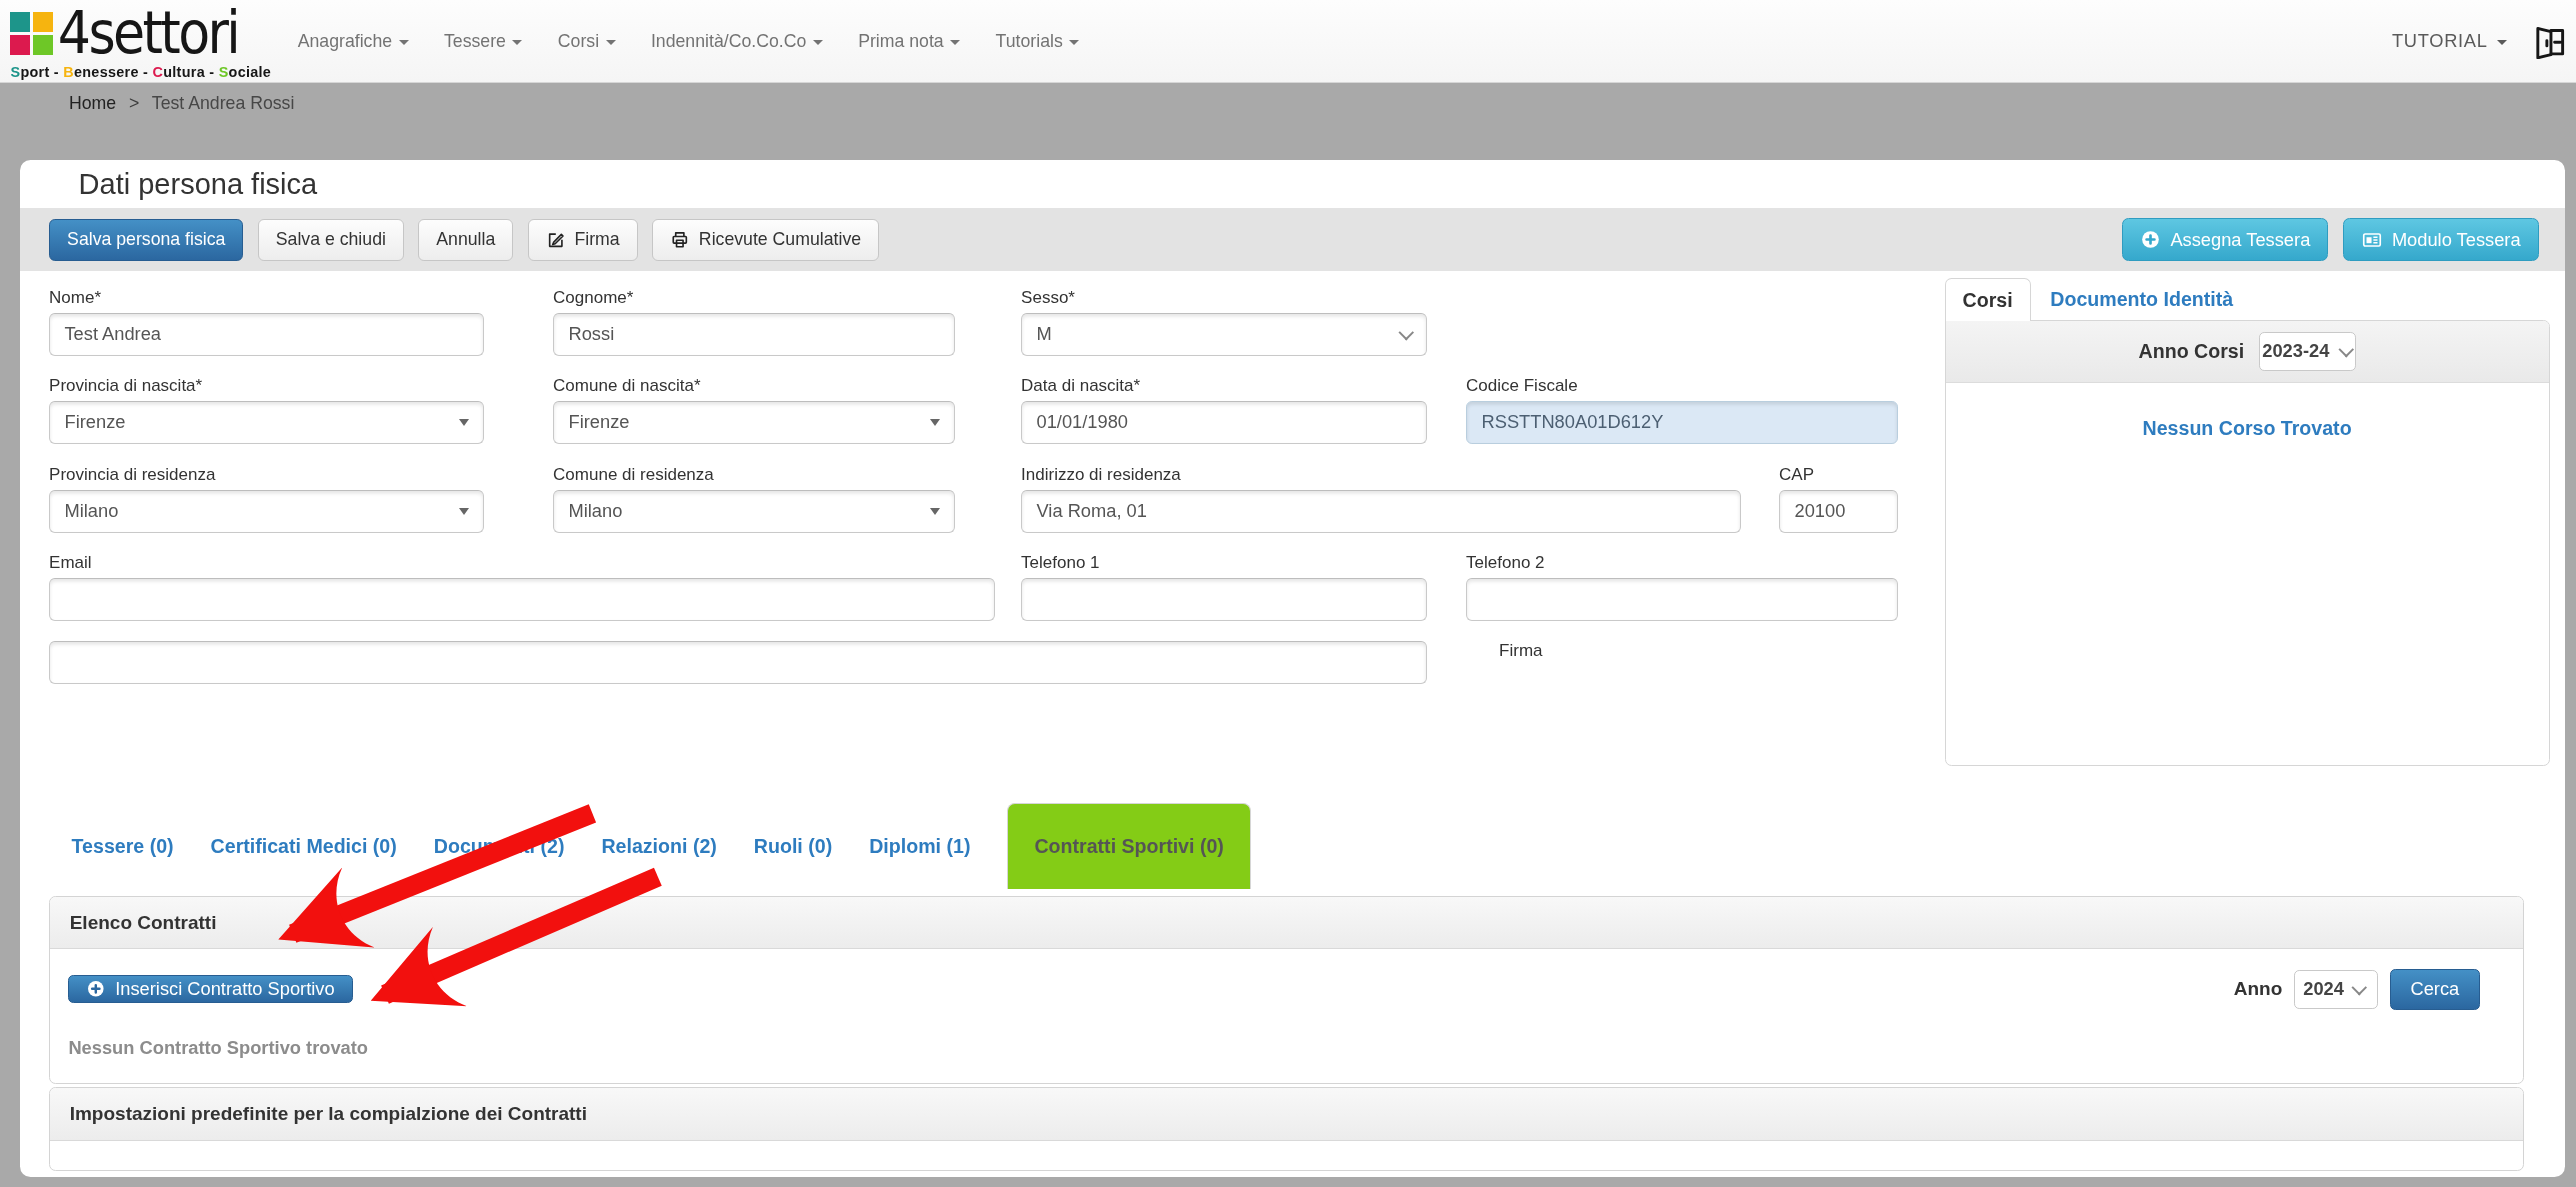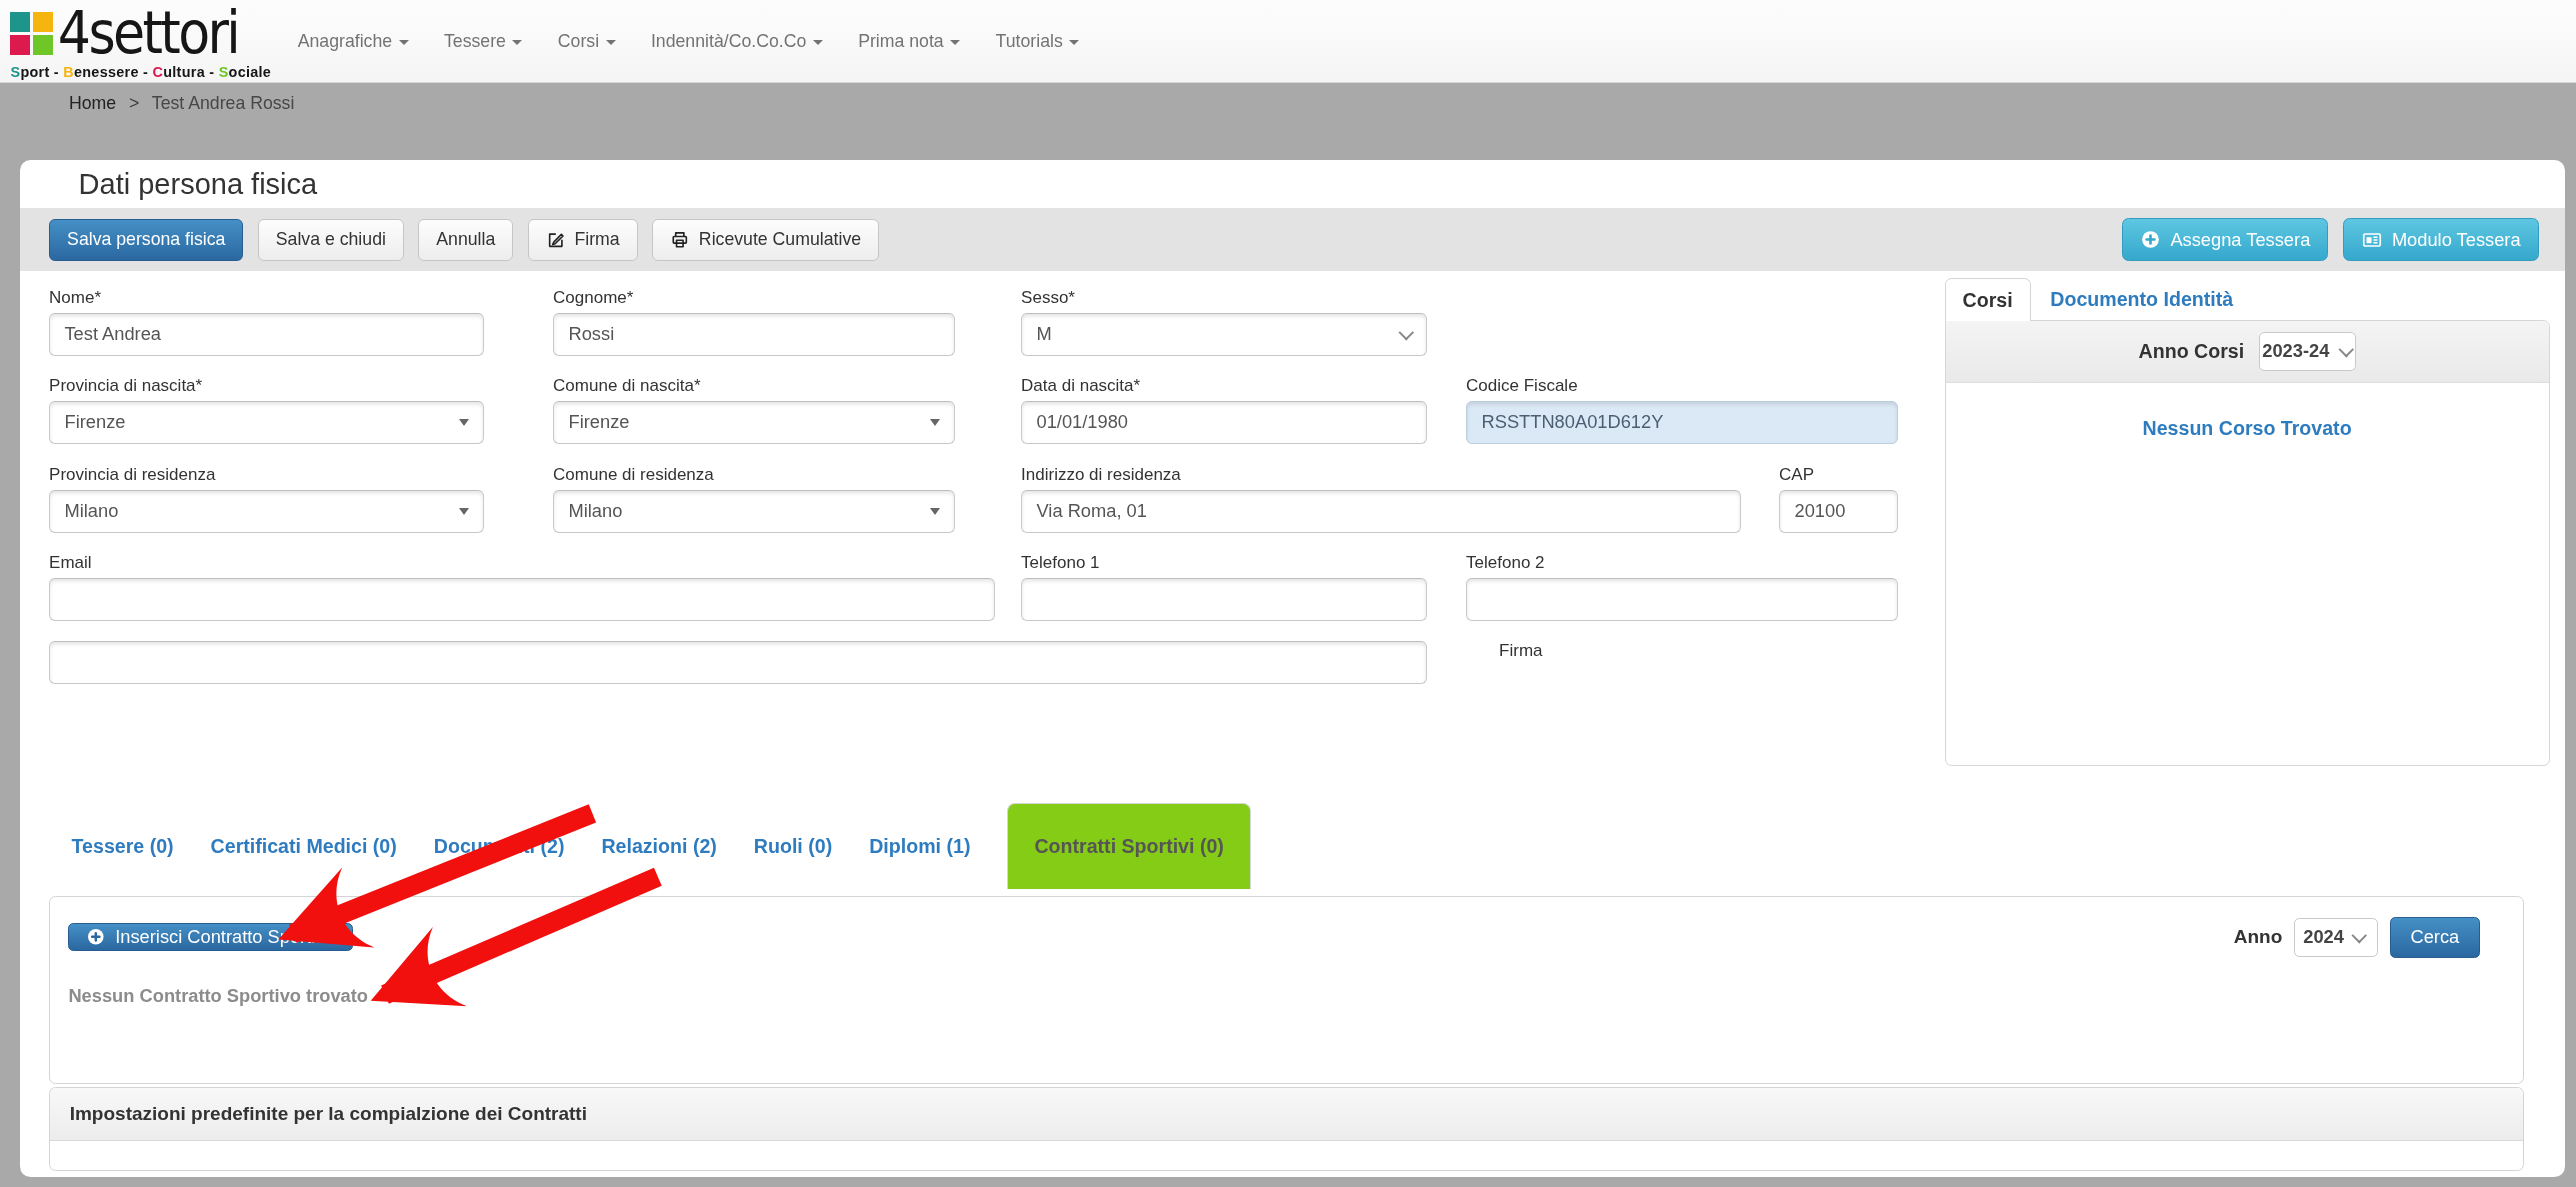--- a/index.html
+++ b/index.html
@@ -145,20 +145,31 @@
         </div>
       <div class="nav-item">
           <span>Prima nota</span>
           <span class="caret"></span>
         </div>
       <div class="nav-item">
           <span>Tutorials</span>
           <span class="caret"></span>
         </div>
     </div>
+    <div id="nav-right" class="abs">
+      <div id="tutorial">
+        <span>TUTORIAL</span>
+        <span class="caret"></span>
+      </div>
+      <svg id="logout" viewBox="0 0 24 24" fill="none" stroke="#161616" stroke-width="2" stroke-linejoin="round" stroke-linecap="round">
+        <path d="M4 3 L13 5.2 V21 L4 23.2 Z"></path>
+        <path d="M10.2 11.5 v3.5"></path>
+        <path d="M13 4.5 h8 M21 4.5 v16 M13 20.5 h8 M15.5 12.5 h4"></path>
+      </svg>
+    </div>
   </div>
 
   <div id="breadcrumb" class="abs">
     <span class="home">Home</span>
     <span class="sep">&gt;</span>
     <span class="cur">Test Andrea Rossi</span>
   </div>
 
   <div id="card" class="abs">
 
@@ -319,20 +330,23 @@
       <span class="btab">Tessere (0)</span>
       <span class="btab">Certificati Medici (0)</span>
       <span class="btab">Documenti (2)</span>
       <span class="btab">Relazioni (2)</span>
       <span class="btab">Ruoli (0)</span>
       <span class="btab">Diplomi (1)</span>
       <span class="btab active">Contratti Sportivi (0)</span>
     </div>
 
     <div id="elenco" class="panel">
+      <div class="panel-head">
+          <span>Elenco Contratti</span>
+        </div>
       <div id="elenco-body">
         <div id="elenco-row">
           <div class="btn btn-primary" id="ins-btn">
             <svg class="icn" width="19.6" height="19.6" viewBox="0 0 24 24">
                 <circle cx="12" cy="12" r="9.5" fill="#fff"></circle>
                 <path d="M12 7.5 v9 M7.5 12 h9" stroke="#2b67a0" stroke-width="3" stroke-linecap="round"></path>
               </svg>
             <span>Inserisci Contratto Sportivo</span>
           </div>
           <span class="spacer"></span>

